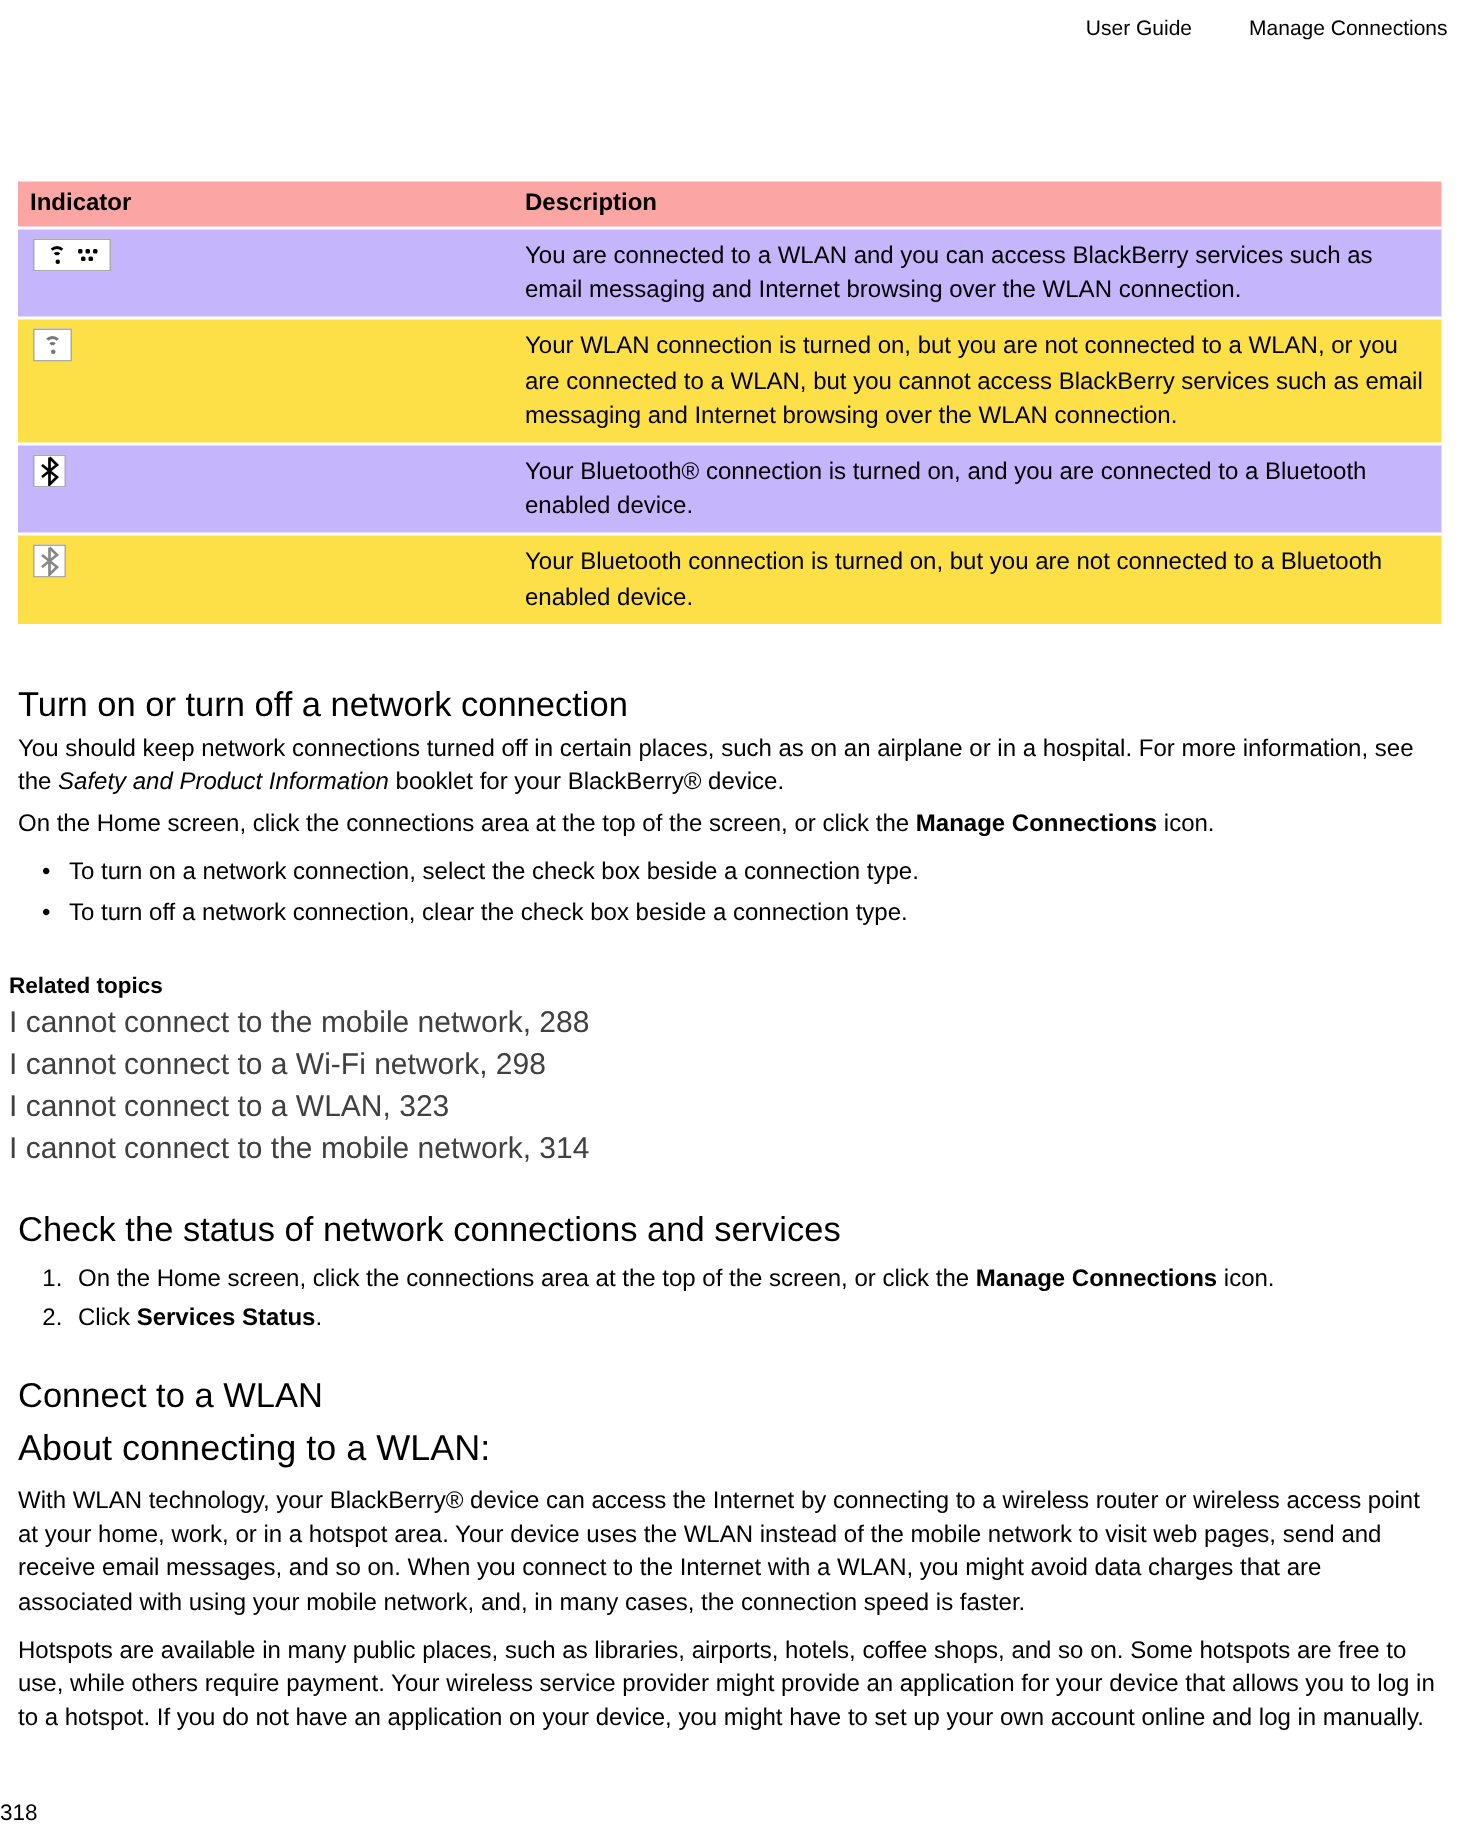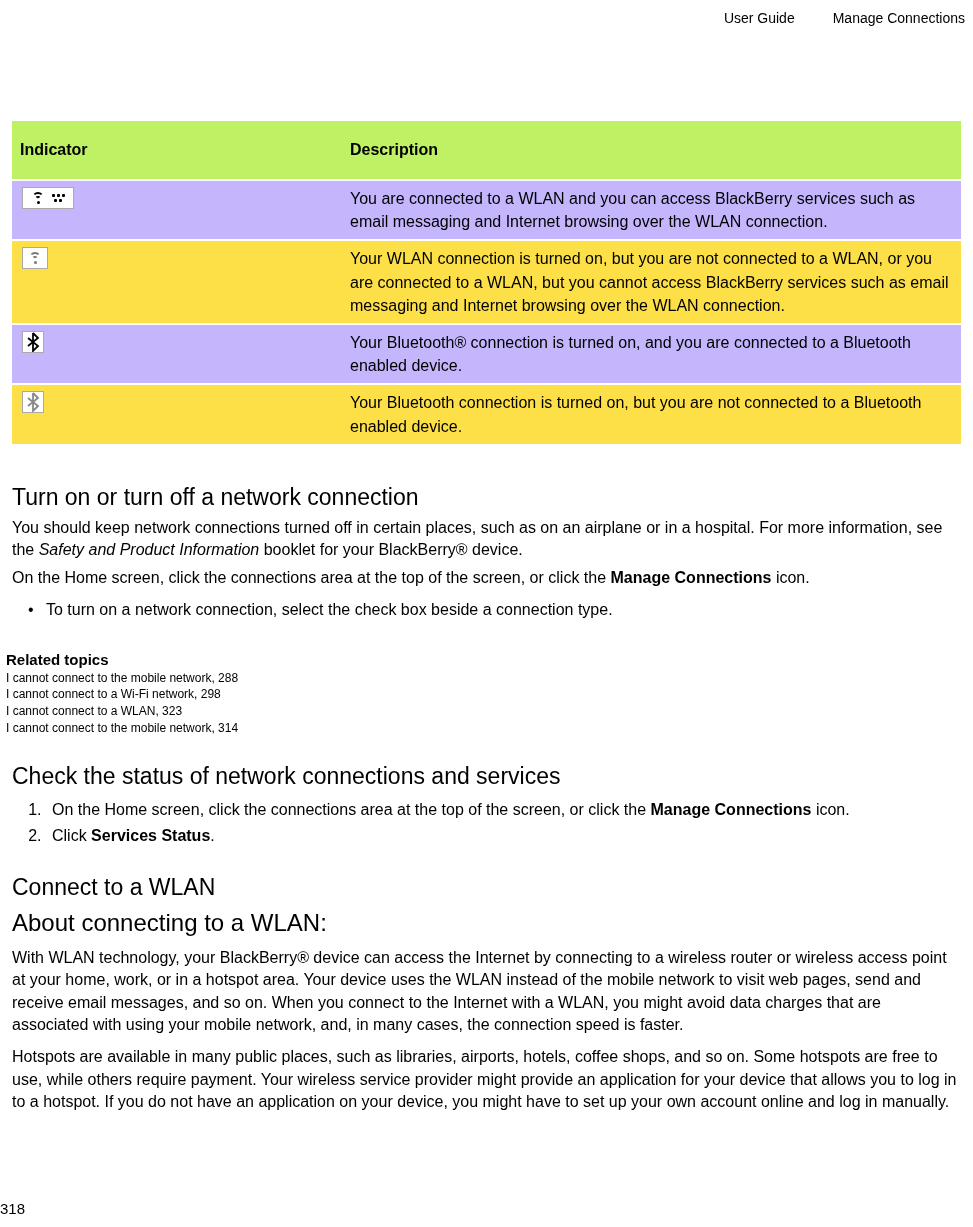--- a/index.html
+++ b/index.html
@@ -22,24 +22,24 @@
     }
     .table-wrap {
       padding: 0 6px;
     }
     table.indicator-table {
       width: 100%;
       border-collapse: collapse;
       font-size: 16px;
     }
     table.indicator-table th {
-      background: #bef264;
+      background: #fca5a5;
       text-align: left;
       font-weight: 700;
-      padding: 20px 8px;
+      padding: 6px 8px;
       border-bottom: 2px solid #fff;
     }
     table.indicator-table tr.row-light { background: #c4b5fd; }
     table.indicator-table tr.row-dark { background: #fde047; }
     table.indicator-table td {
       padding: 6px 8px 6px 8px;
       vertical-align: top;
       border-bottom: 2px solid #fff;
       line-height: 1.45;
     }
@@ -133,23 +133,23 @@
       padding: 0 0 0 0;
       margin-top: 28px;
       margin-bottom: 2px;
       font-size: 15px;
     }
     .related-links {
       padding: 0 0;
     }
     .related-links a {
       display: block;
-      color: #000000;
+      color: #404040;
       text-decoration: none;
-      font-size: 12px;
+      font-size: 20px;
       line-height: 1.4;
     }
     ol.steps {
       padding: 2px 6px 0 40px;
       line-height: 1.5;
     }
     ol.steps li { margin-bottom: 2px; padding-left: 6px;}
     .page-number {
       position: absolute;
       bottom: 10px;
@@ -237,20 +237,21 @@
 
 <h2 class="section-title">Turn on or turn off a network connection</h2>
 <p class="body">
   <span>You should keep network connections turned off in certain places, such as on an airplane or in a hospital. For more information, see the </span><span class="italic">Safety and Product Information</span><span> booklet for your BlackBerry® device.</span>
 </p>
 <p class="body">
   <span>On the Home screen, click the connections area at the top of the screen, or click the </span><span class="bold">Manage Connections</span><span> icon.</span>
 </p>
 <ul class="bullets">
   <li><span>To turn on a network connection, select the check box beside a connection type.</span></li>
+  <li><span>To turn off a network connection, clear the check box beside a connection type.</span></li>
 </ul>
 
 <div class="related-heading">Related topics</div>
 <div class="related-links">
   <a href="#">I cannot connect to the mobile network, 288</a>
   <a href="#">I cannot connect to a Wi-Fi network, 298</a>
   <a href="#">I cannot connect to a WLAN, 323</a>
   <a href="#">I cannot connect to the mobile network, 314</a>
 </div>
 

